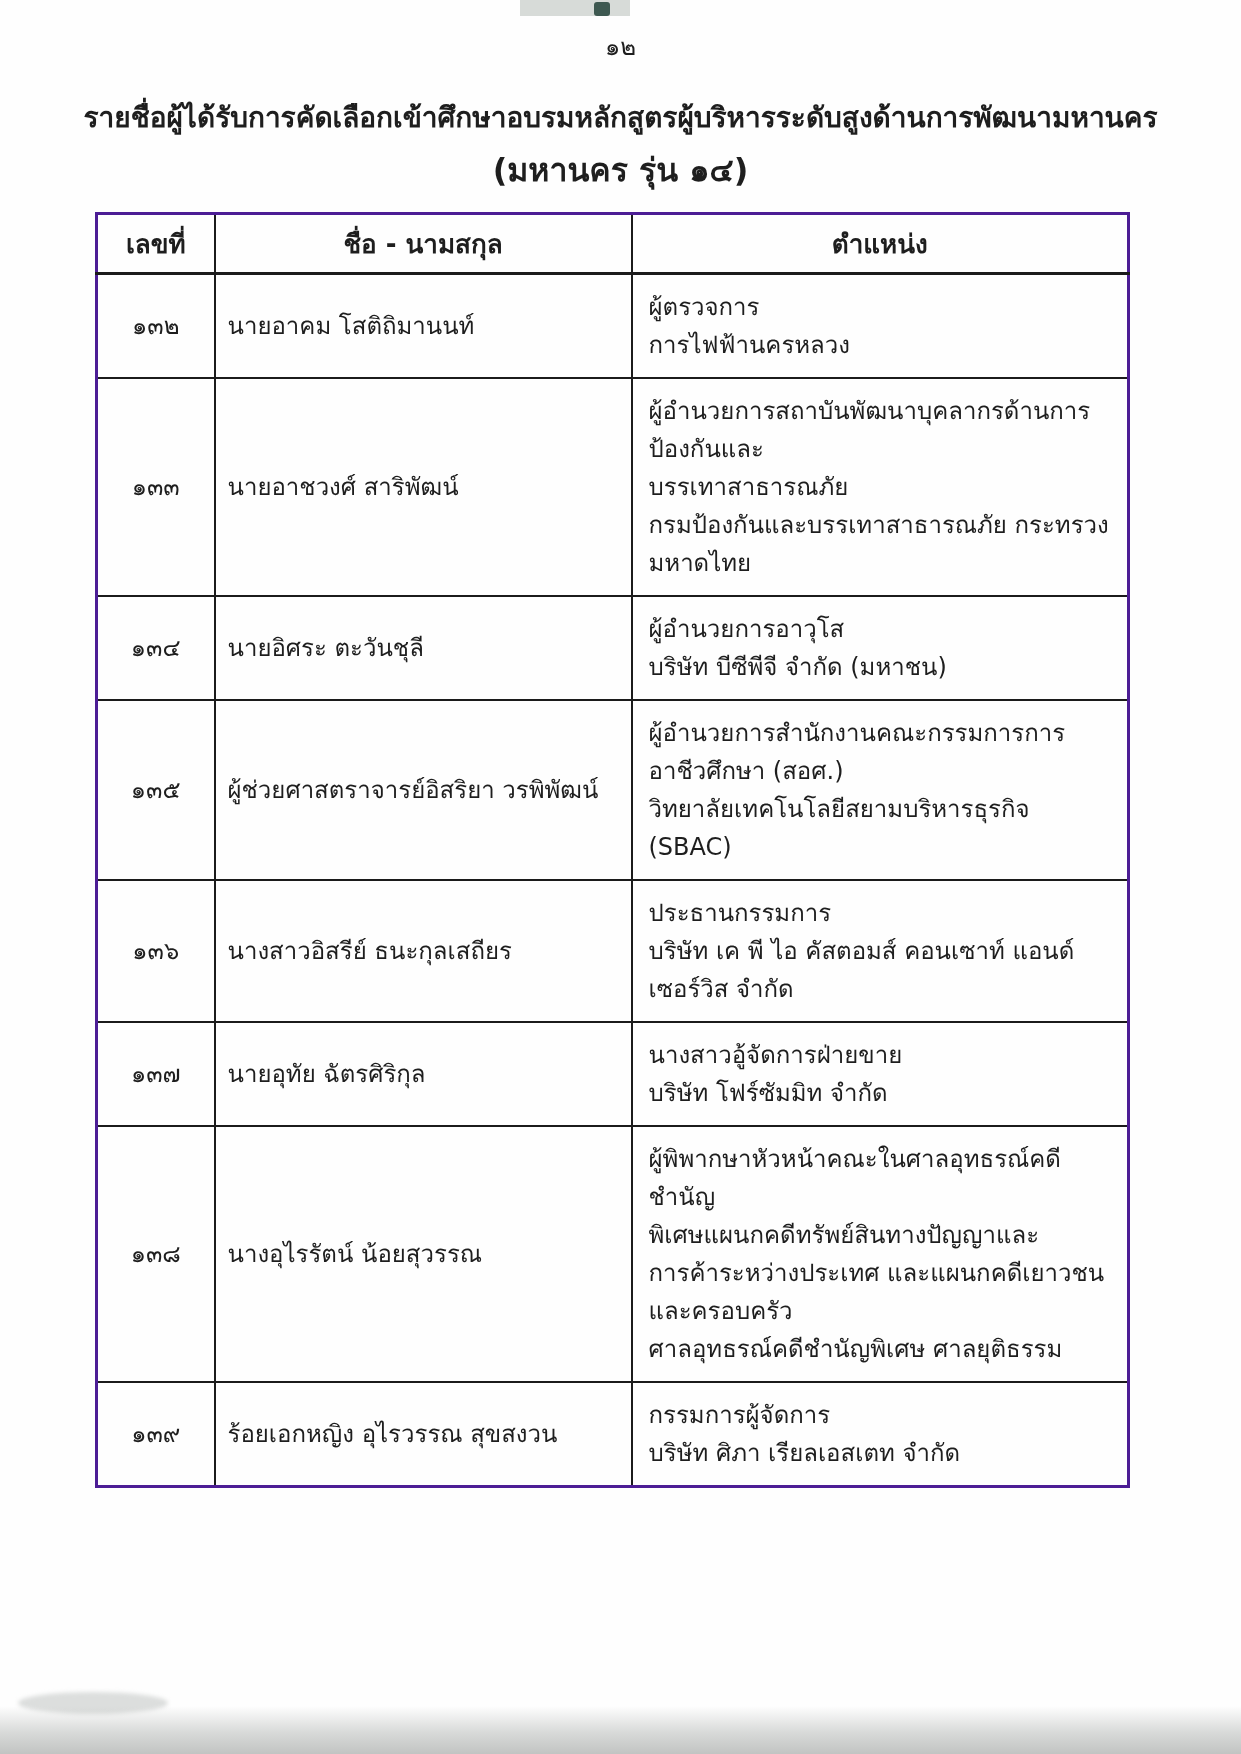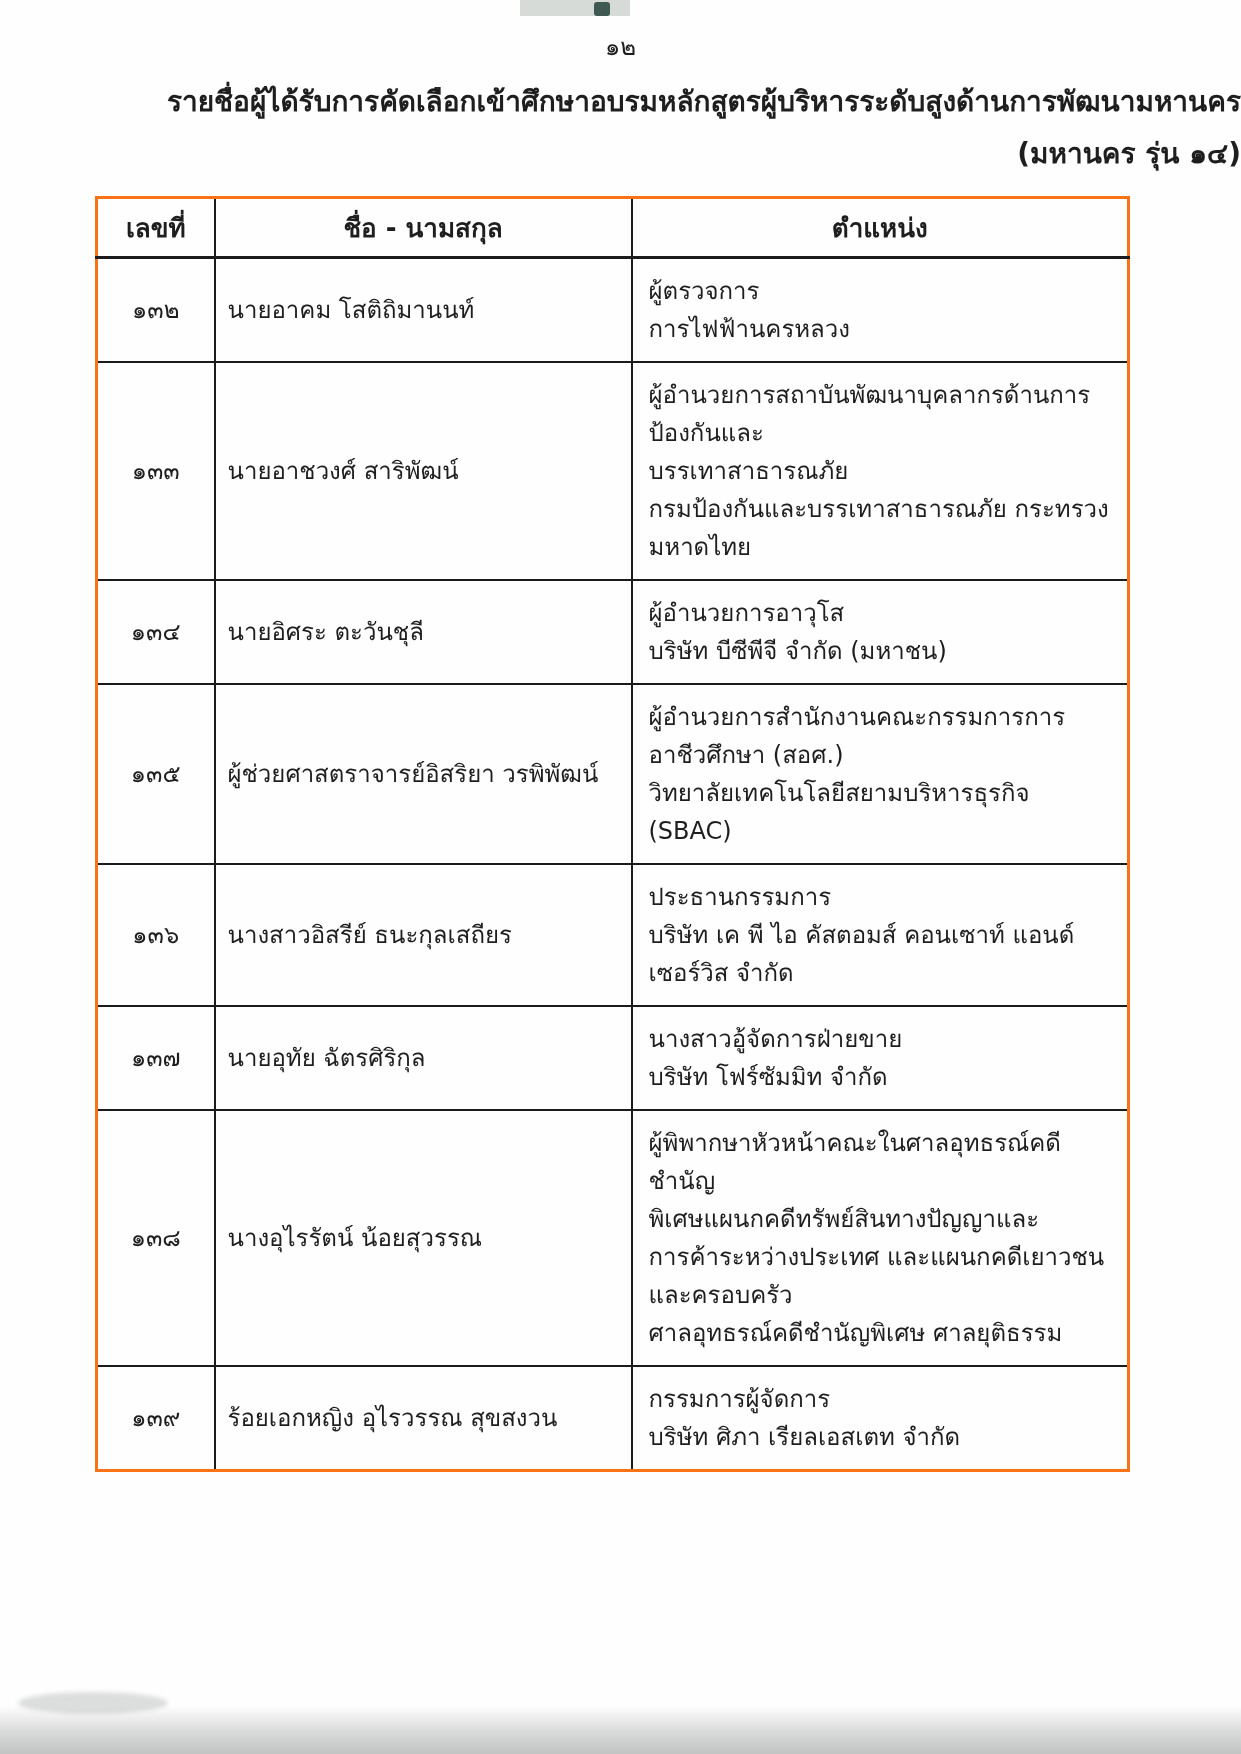--- a/index.html
+++ b/index.html
@@ -48,39 +48,39 @@
     filter: blur(2px);
   }
   .page-number {
     margin: 0;
     padding-top: 32px;
     text-align: center;
     font-size: 24px;
     line-height: 30px;
   }
   .doc-title {
-    margin-top: 22px;
-    text-align: right;
+    margin-top: 38px;
+    text-align: center;
     font-size: 28px;
     font-weight: bold;
     line-height: 36px;
   }
   .doc-subtitle {
     margin-top: 16px;
-    text-align: right;
-    font-size: 28px;
+    text-align: center;
+    font-size: 32px;
     font-weight: bold;
     line-height: 36px;
   }
   .roster-table {
     margin: 24px 0 0 95px;
     width: 1032px;
     border-collapse: collapse;
     table-layout: fixed;
-    border: 3px solid #f97316;
+    border: 3px solid #4c1d95;
   }
   .roster-table col.col-no       { width: 118px; }
   .roster-table col.col-name     { width: 417px; }
   .roster-table col.col-position { width: 497px; }
   .roster-table th {
     border: 2px solid #1b1b1b;
     border-bottom-width: 3px;
     font-size: 26px;
     font-weight: bold;
     text-align: center;

